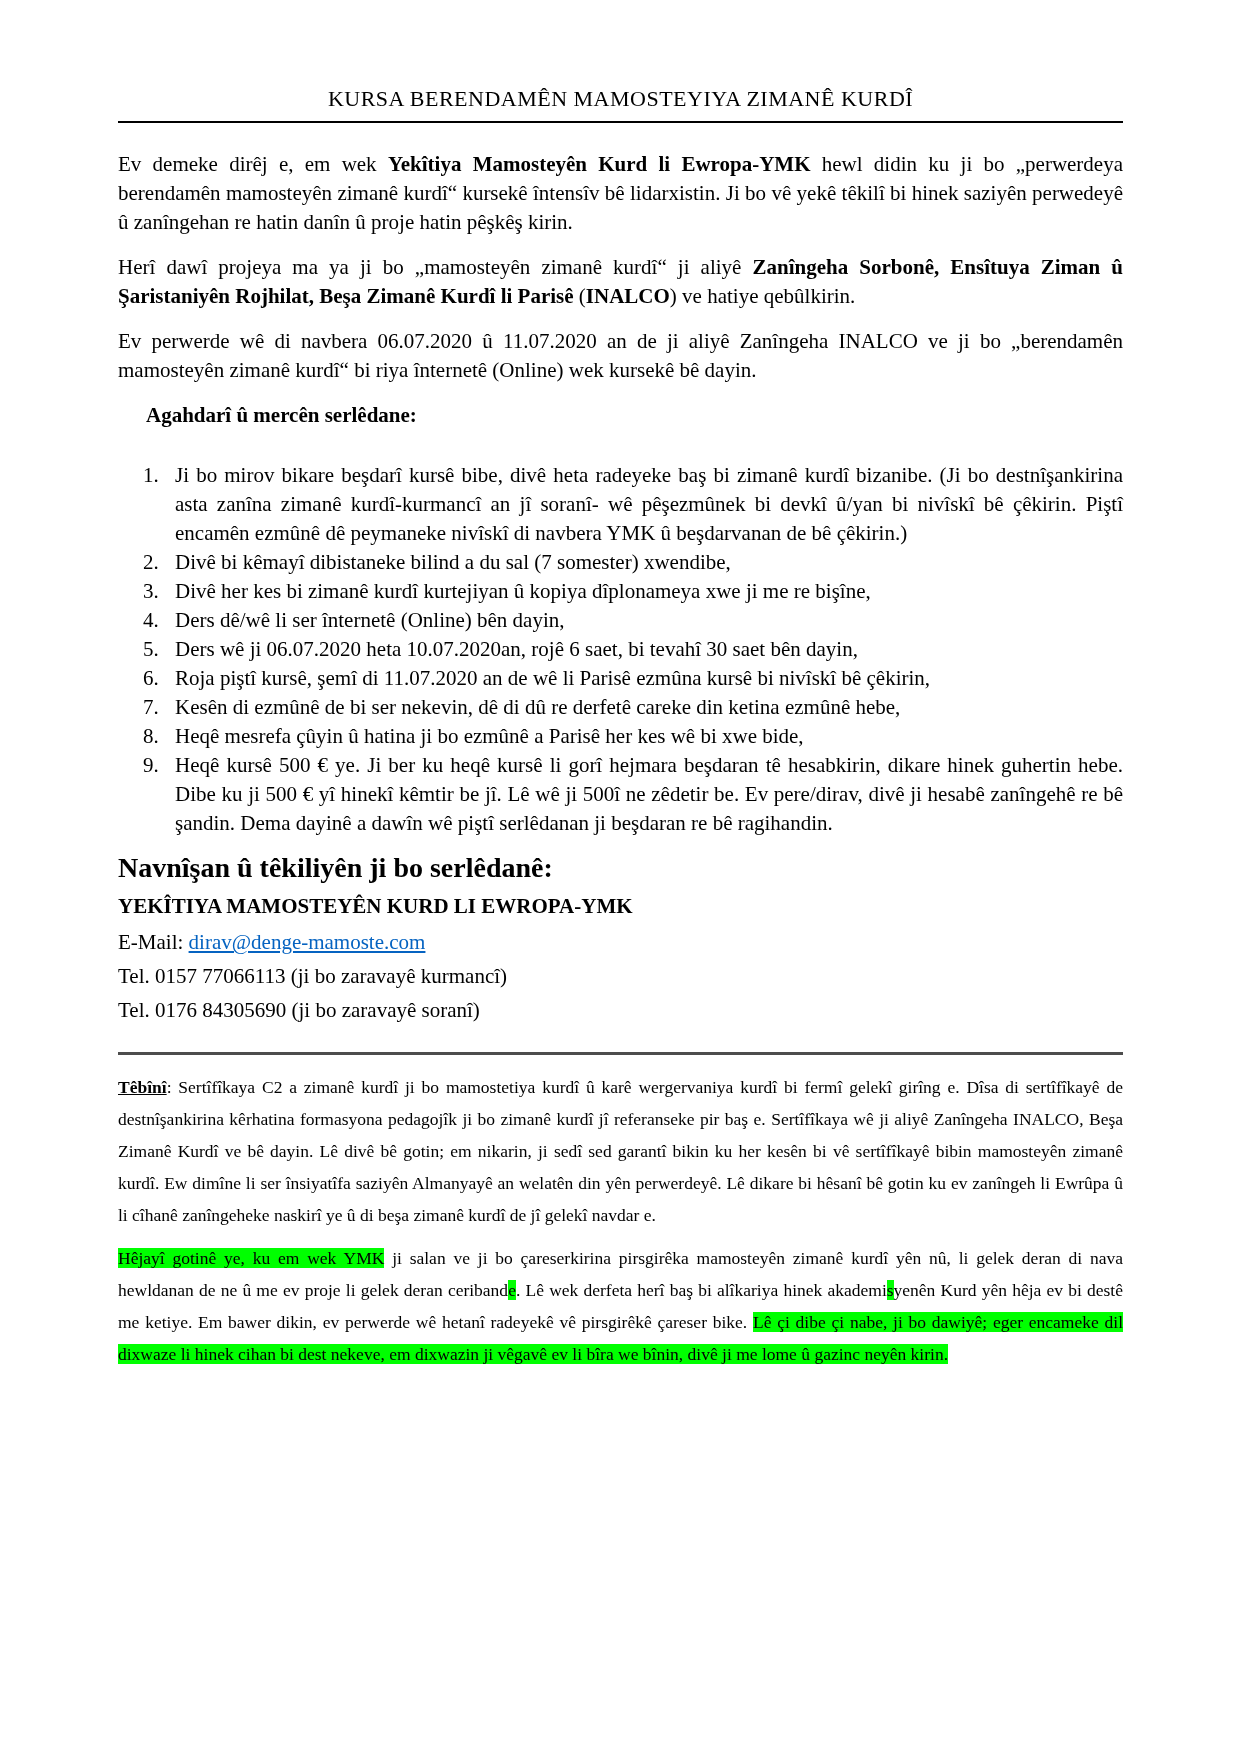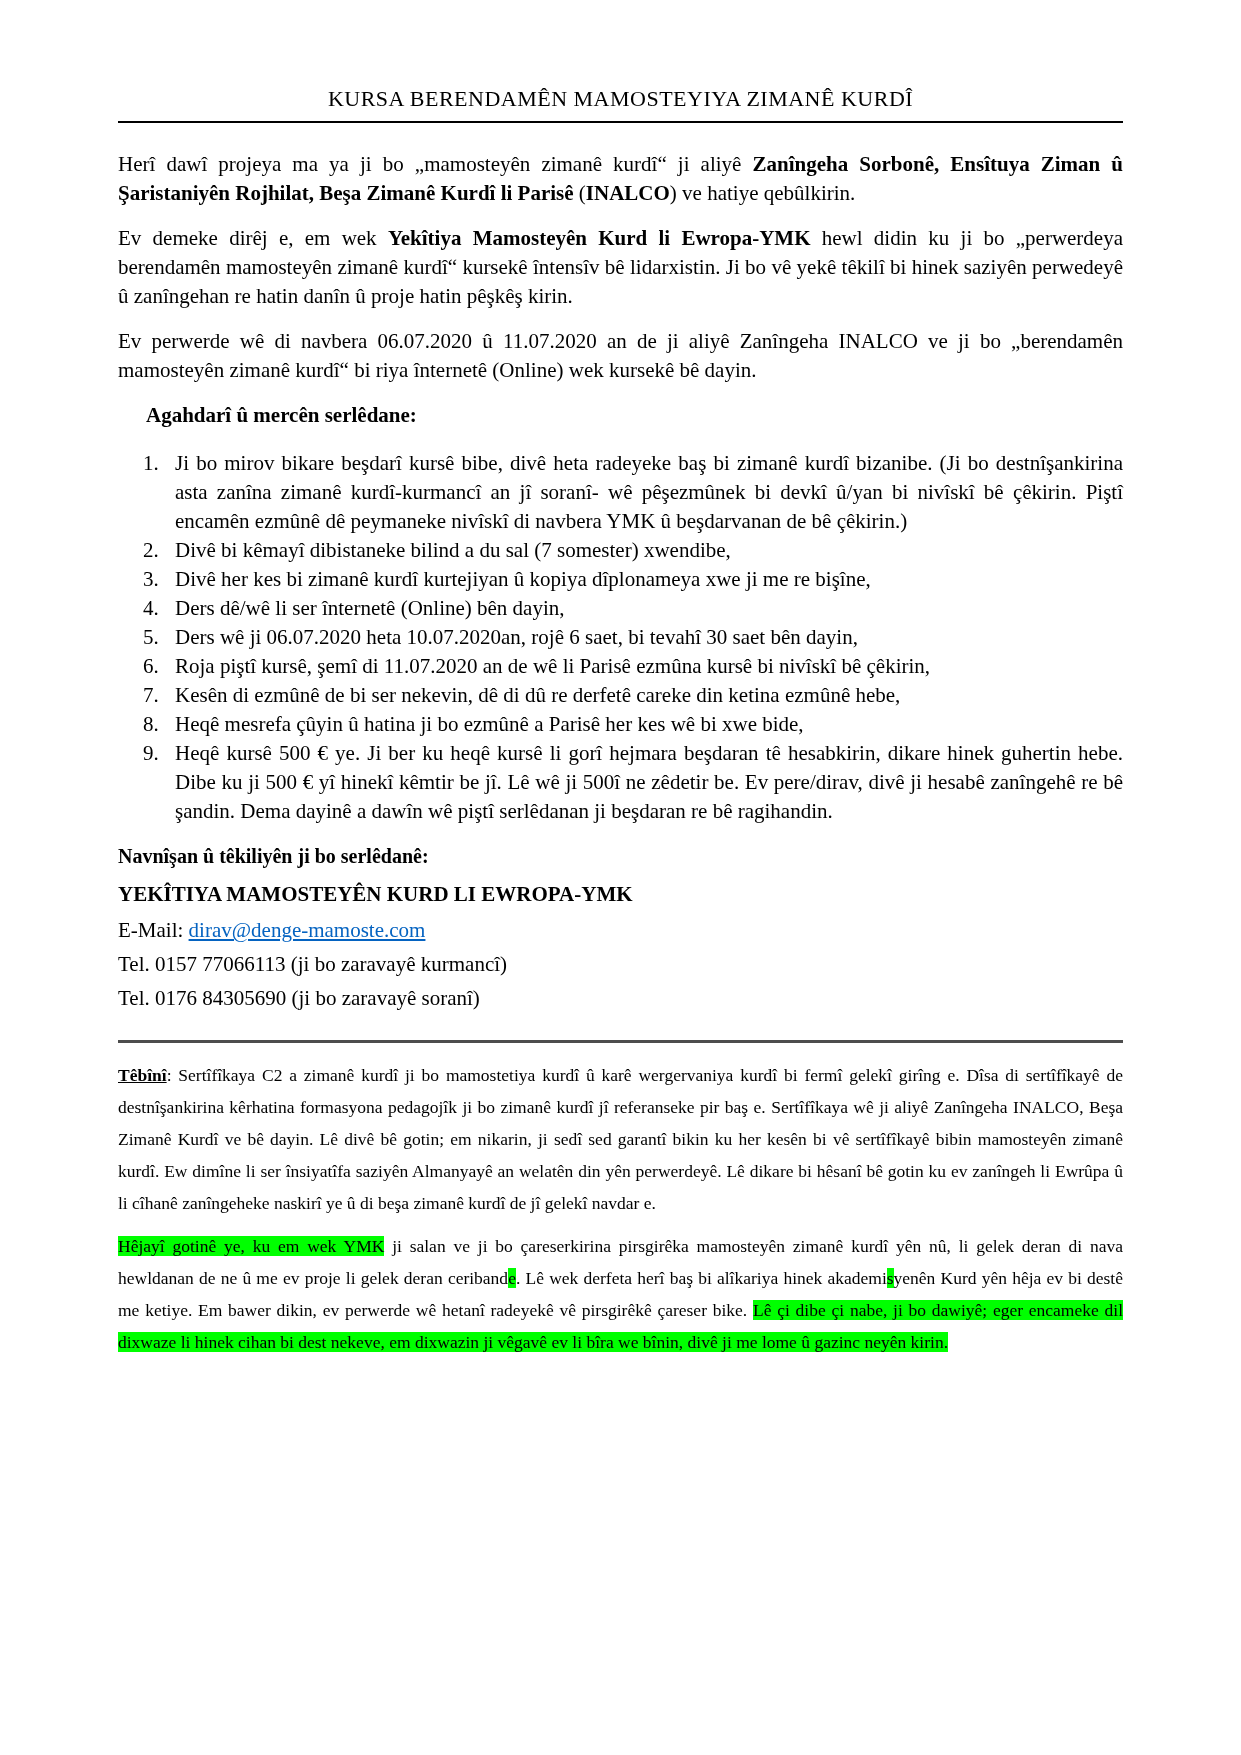--- a/index.html
+++ b/index.html
@@ -38,42 +38,42 @@
     text-align: justify;
     margin: 0 0 16px 0;
   }
   .b { font-weight: bold; }
   .u { text-decoration: underline; }
   .hl { background: var(--highlight, #00ff00); }
   .section-heading {
     font-size: 21px;
     line-height: 28px;
     font-weight: bold;
-    margin: 6px 0 20px 0;
+    margin: 6px 0 32px 0;
     padding-left: 28px;
   }
   .req-list {
     list-style: none;
     margin: 0 0 16px 0;
     padding: 0;
   }
   .req-list li {
     position: relative;
     font-size: 21px;
     line-height: 29px;
     text-align: justify;
     padding-left: 57px;
   }
   .req-list .num {
     position: absolute;
     left: 25px;
     top: 0;
   }
   .contact-heading {
-    font-size: 20px;
+    font-size: 28px;
     line-height: 28px;
     font-weight: bold;
     margin: 8px 0 10px 0;
     padding-left: 0;
   }
   .org-name {
     font-size: 21px;
     line-height: 28px;
     font-weight: bold;
     margin: 0 0 8px 0;
@@ -104,22 +104,22 @@
 <body>
 
 <div class="page">
 
   <header>
     <h1 class="doc-title">KURSA BERENDAMÊN MAMOSTEYIYA ZIMANÊ KURDÎ</h1>
     <hr class="title-rule">
   </header>
 
   <main>
+    <p class="body-par"><span>Ev demeke dirêj e, em wek </span><span class="b">Yekîtiya Mamosteyên Kurd li Ewropa-YMK</span><span> hewl didin ku ji bo „perwerdeya berendamên mamosteyên zimanê kurdî“ kursekê întensîv bê lidarxistin. Ji bo vê yekê têkilî bi hinek saziyên perwedeyê û zanîngehan re hatin danîn û proje hatin pêşkêş kirin.</span></p>
     <p class="body-par"><span>Herî dawî projeya ma ya ji bo „mamosteyên zimanê kurdî“ ji aliyê </span><span class="b">Zanîngeha Sorbonê, Ensîtuya Ziman û Şaristaniyên Rojhilat, Beşa Zimanê Kurdî li Parisê</span><span> (</span><span class="b">INALCO</span><span>) ve hatiye qebûlkirin.</span></p>
-    <p class="body-par"><span>Ev demeke dirêj e, em wek </span><span class="b">Yekîtiya Mamosteyên Kurd li Ewropa-YMK</span><span> hewl didin ku ji bo „perwerdeya berendamên mamosteyên zimanê kurdî“ kursekê întensîv bê lidarxistin. Ji bo vê yekê têkilî bi hinek saziyên perwedeyê û zanîngehan re hatin danîn û proje hatin pêşkêş kirin.</span></p>
     <p class="body-par"><span>Ev perwerde wê di navbera 06.07.2020 û 11.07.2020 an de ji aliyê Zanîngeha INALCO ve ji bo „berendamên mamosteyên zimanê kurdî“ bi riya înternetê (Online) wek kursekê bê dayin.</span></p>
 
     <h2 class="section-heading">Agahdarî û mercên serlêdane:</h2>
 
     <ol class="req-list">
       <li>
         <span class="num">1.</span>
         <span>Ji bo mirov bikare beşdarî kursê bibe, divê heta radeyeke baş bi zimanê kurdî bizanibe. (Ji bo destnîşankirina asta zanîna zimanê kurdî-kurmancî an jî soranî- wê pêşezmûnek bi devkî û/yan bi nivîskî bê çêkirin. Piştî encamên ezmûnê dê peymaneke nivîskî di navbera YMK û beşdarvanan de bê çêkirin.)</span>
       </li>
       <li>

